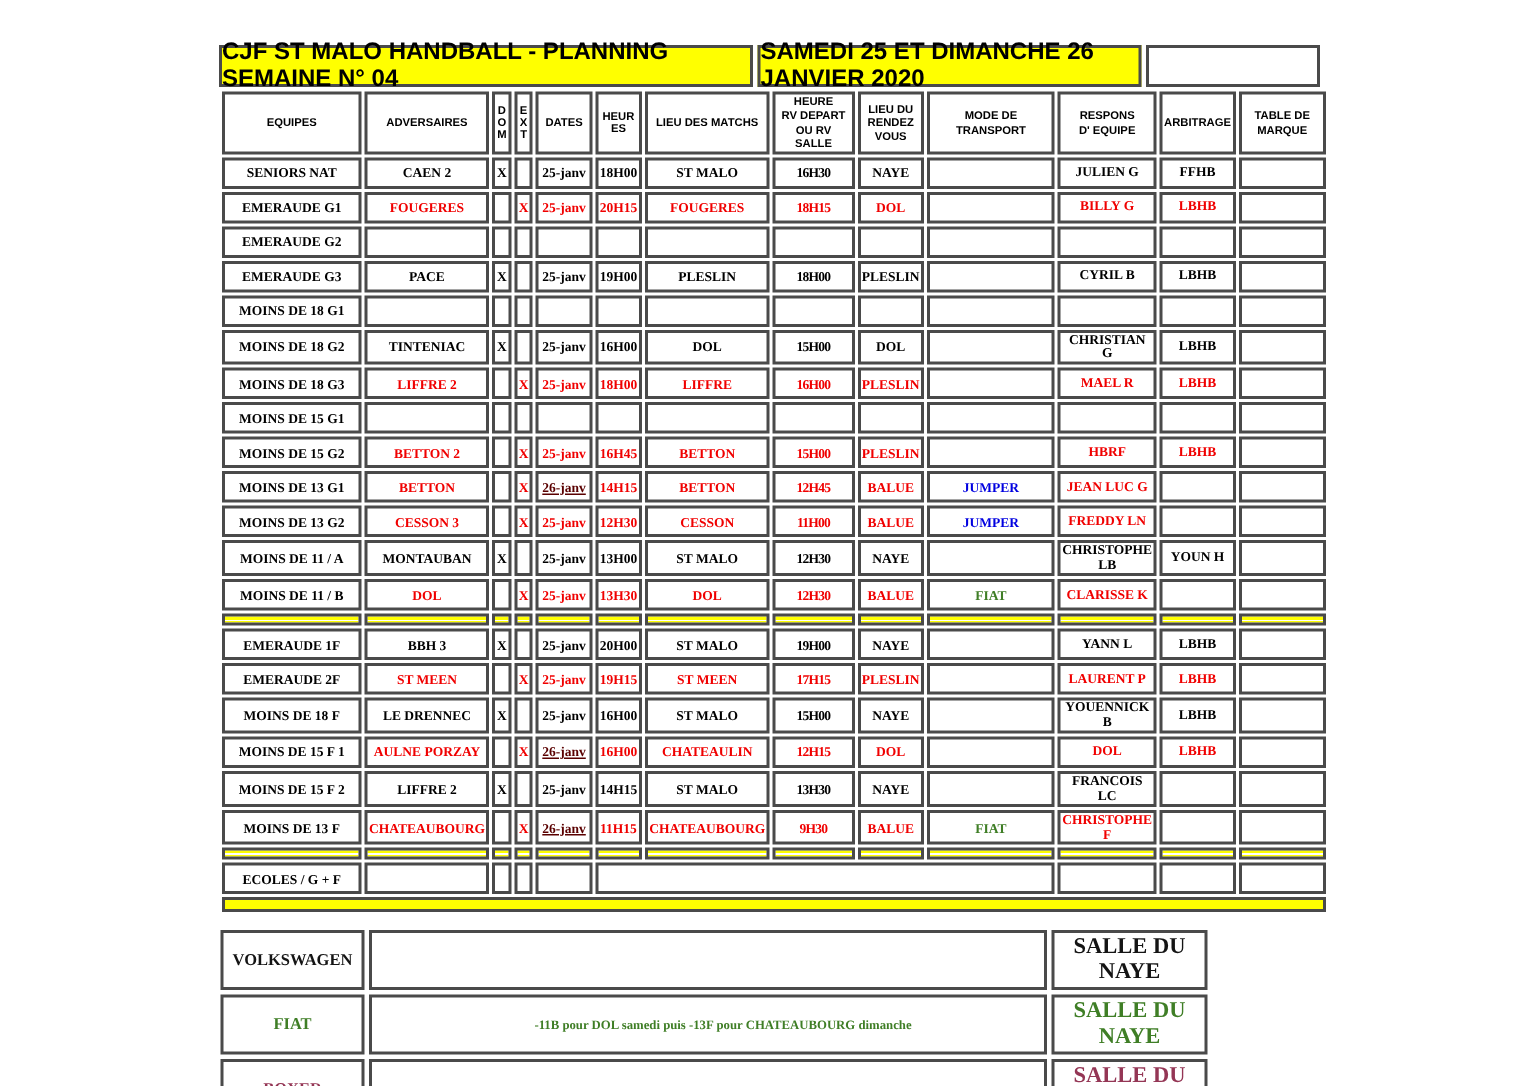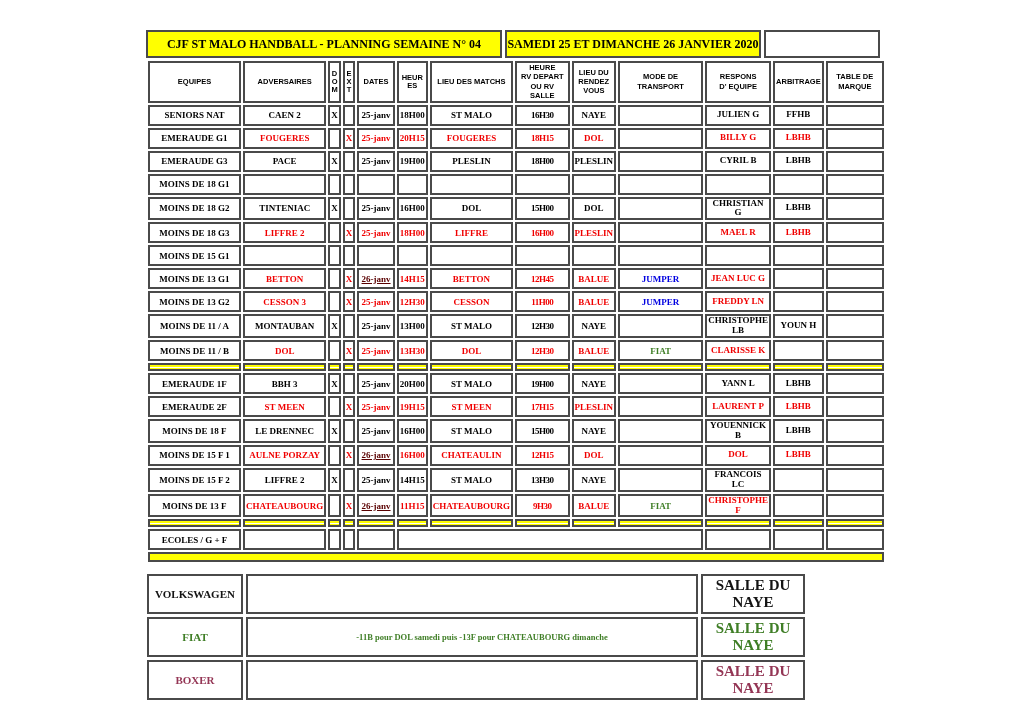--- a/index.html
+++ b/index.html
@@ -2,21 +2,21 @@
 <html><head>
 <meta charset="utf-8">
 <style>
   html,body{margin:0;padding:0;background:#ffffff;font-family:"Liberation Serif",serif;}
   body{width:1024px;height:724px;overflow:hidden;position:relative;}
   .sheet{position:absolute;left:146px;top:30px;width:740px;}
 
   
   .title-bar{display:flex;gap:3px;margin-bottom:1px;}
   .title-box{border:2px solid #4a4a4a;height:24px;display:flex;align-items:center;justify-content:center;
-             font-family:Liberation Serif, serif;font-weight:bold;font-size:12px;color:#000;}
+             font-family:Liberation Sans, sans-serif;font-weight:bold;font-size:16px;color:#000;}
   .title-left{width:352px;background:#ffff00;}
   .title-right{width:252px;background:#ffff00;}
   .title-blank{width:112px;background:#ffffff;}
 
   
   table.main{border-collapse:separate;border-spacing:2px;table-layout:fixed;}
   table.main td{border:2px solid #4a4a4a;background:#fff;text-align:center;vertical-align:middle;
                 padding:0 1px;font-weight:bold;font-size:9px;color:#000;overflow:hidden;}
   tr.hdr td{font-family:"Liberation Sans",sans-serif;font-size:7.5px;white-space:pre-line;height:32px;line-height:1.25;}
   tr.hdr td.col-x,tr.hdr td.col-heure{word-break:break-all;white-space:normal;line-height:1.05;}
@@ -121,20 +121,35 @@
           <td class="datec">20H15</td>
           <td>FOUGERES</td>
           <td class="big">18H15</td>
           <td>DOL</td>
           <td></td>
           <td class="small">BILLY G</td>
           <td class="small">LBHB</td>
           <td></td>
         </tr>
         <tr class="teamrow tone-black">
+          <td class="label bg-blue">EMERAUDE G2</td>
+          <td></td>
+          <td class="xmark"></td>
+          <td class="xmark"></td>
+          <td class="datec"></td>
+          <td class="datec"></td>
+          <td></td>
+          <td class="big"></td>
+          <td></td>
+          <td></td>
+          <td class="small"></td>
+          <td class="small"></td>
+          <td></td>
+        </tr>
+        <tr class="teamrow tone-black">
           <td class="label bg-blue">EMERAUDE G3</td>
           <td>PACE</td>
           <td class="xmark">X</td>
           <td class="xmark"></td>
           <td class="datec">25-janv</td>
           <td class="datec">19H00</td>
           <td>PLESLIN</td>
           <td class="big">18H00</td>
           <td>PLESLIN</td>
           <td></td>
@@ -193,20 +208,35 @@
           <td class="xmark"></td>
           <td class="xmark"></td>
           <td class="datec"></td>
           <td class="datec"></td>
           <td></td>
           <td class="big"></td>
           <td></td>
           <td></td>
           <td class="small"></td>
           <td class="small"></td>
+          <td></td>
+        </tr>
+        <tr class="teamrow tone-red">
+          <td class="label bg-blue">MOINS DE 15 G2</td>
+          <td>BETTON 2</td>
+          <td class="xmark"></td>
+          <td class="xmark">X</td>
+          <td class="datec">25-janv</td>
+          <td class="datec">16H45</td>
+          <td>BETTON</td>
+          <td class="big">15H00</td>
+          <td>PLESLIN</td>
+          <td></td>
+          <td class="small">HBRF</td>
+          <td class="small">LBHB</td>
           <td></td>
         </tr>
         <tr class="teamrow tone-red">
           <td class="label bg-blue">MOINS DE 13 G1</td>
           <td>BETTON</td>
           <td class="xmark"></td>
           <td class="xmark">X</td>
           <td class="datec alert">26-janv</td>
           <td class="datec">14H15</td>
           <td>BETTON</td>

